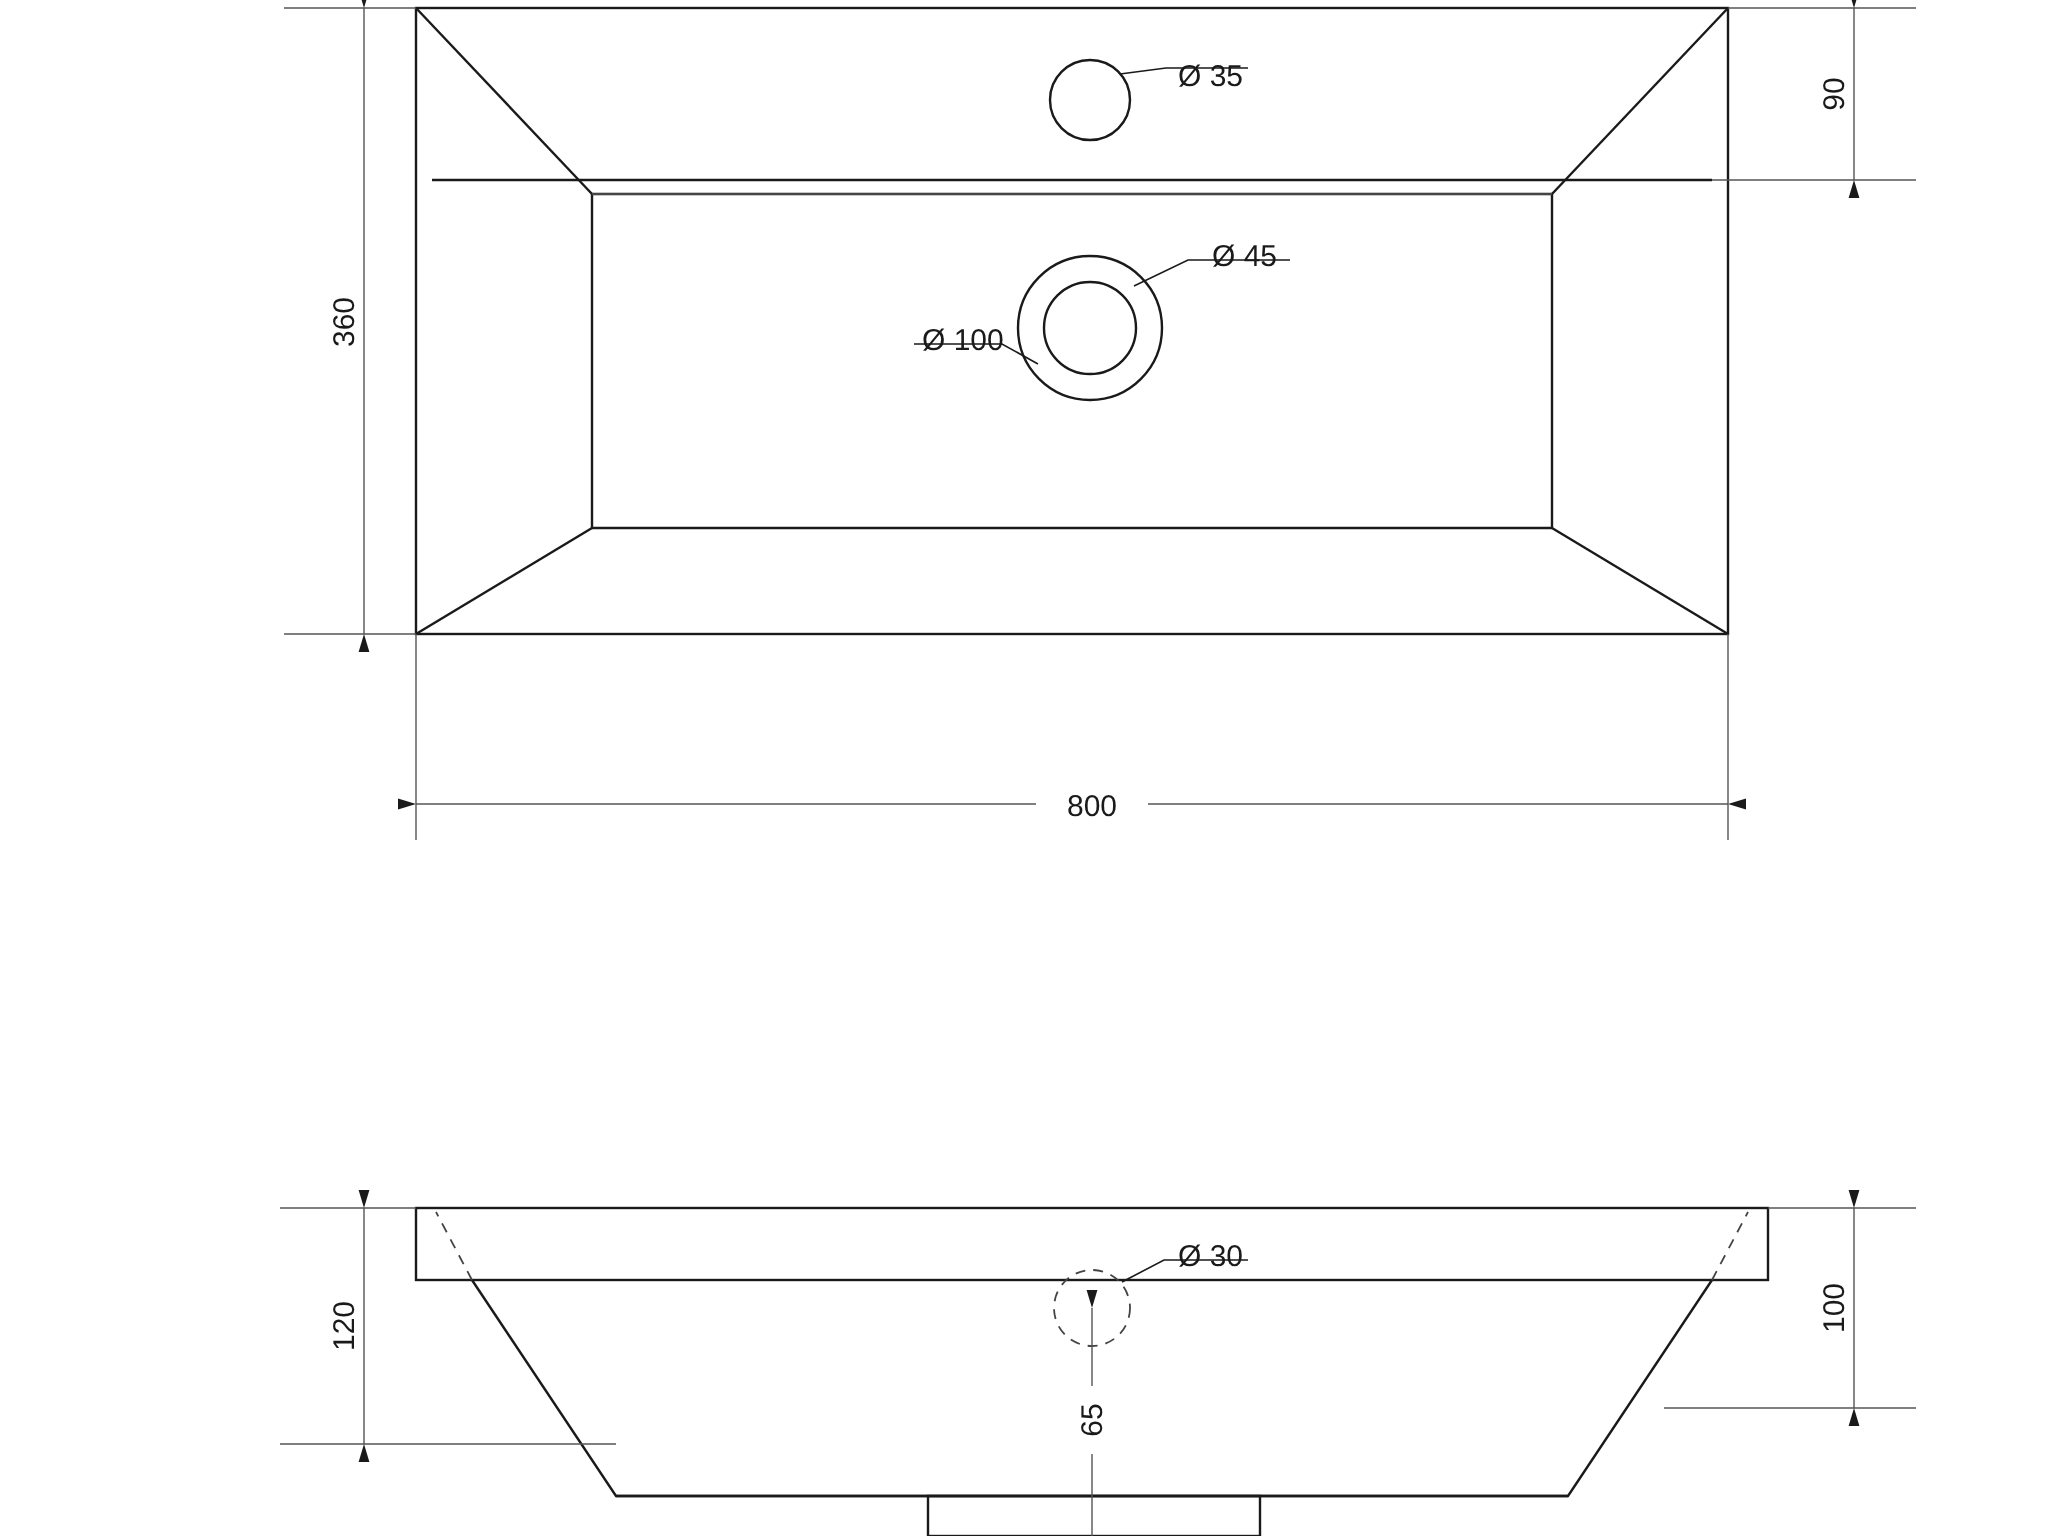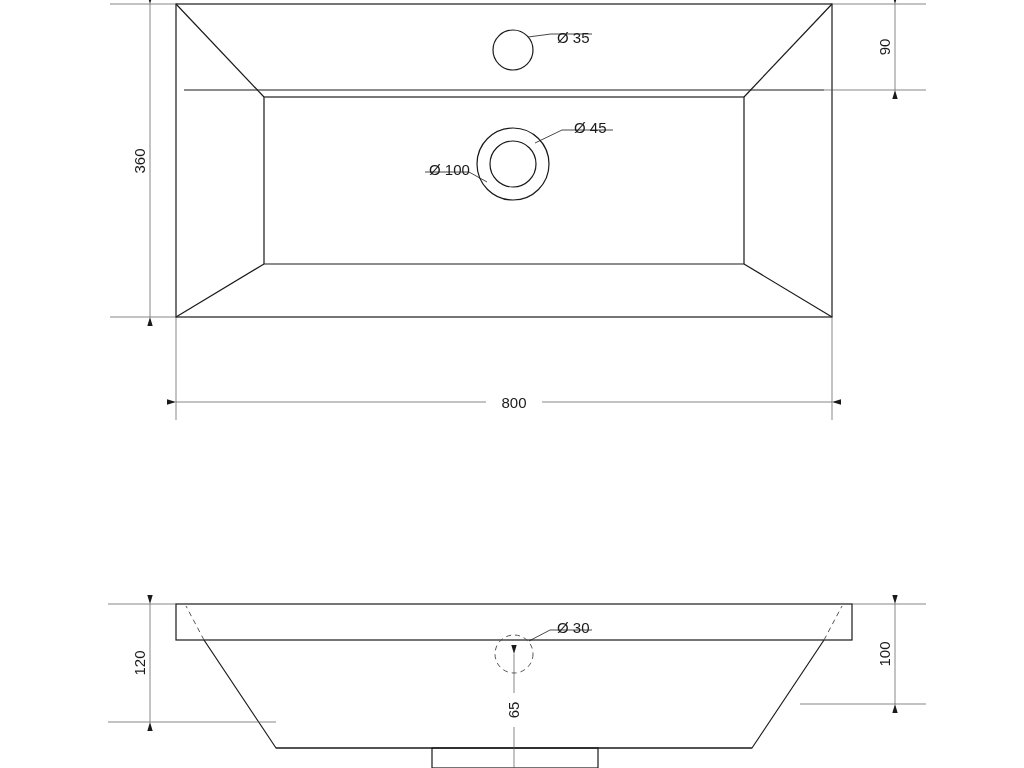--- a/index.html
+++ b/index.html
@@ -10,20 +10,21 @@
   body {
     width: 1024px;
     height: 768px;
     font-family: "Liberation Sans", sans-serif;
     overflow: hidden;
   }
   #drawing-root {
     position: relative;
     width: 912px;
     height: 768px;
+    padding-left: 32px;
   }
   svg#technical-drawing {
     display: block;
     width: 1024px;
     height: 768px;
   }
   .dim-text {
     font-family: "Liberation Sans", sans-serif;
     font-size: 15px;
     fill: #1a1a1a;

